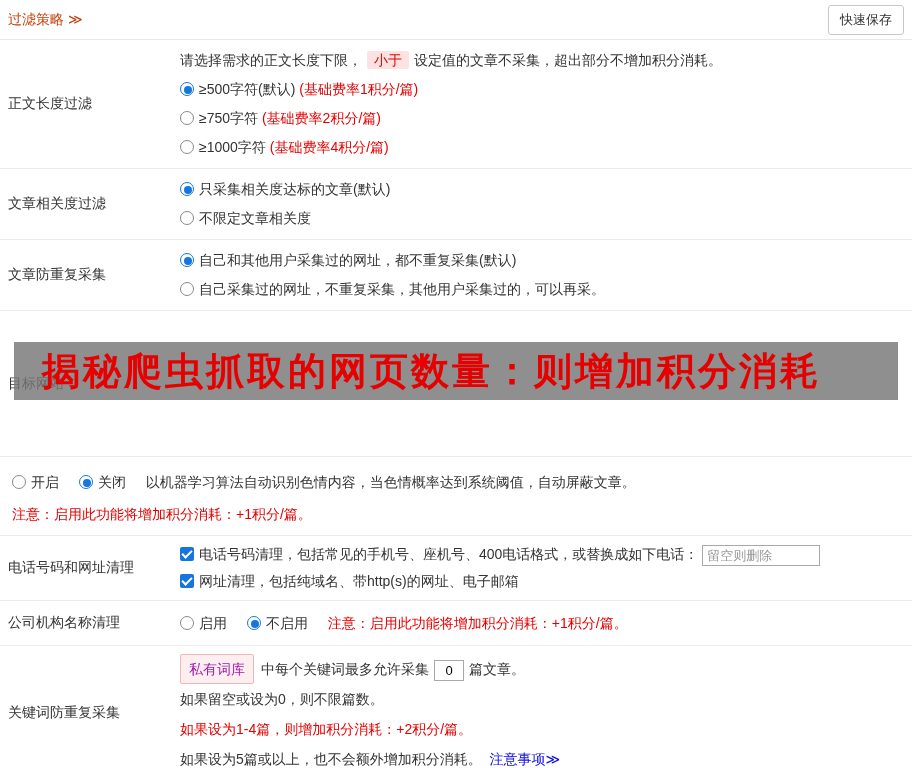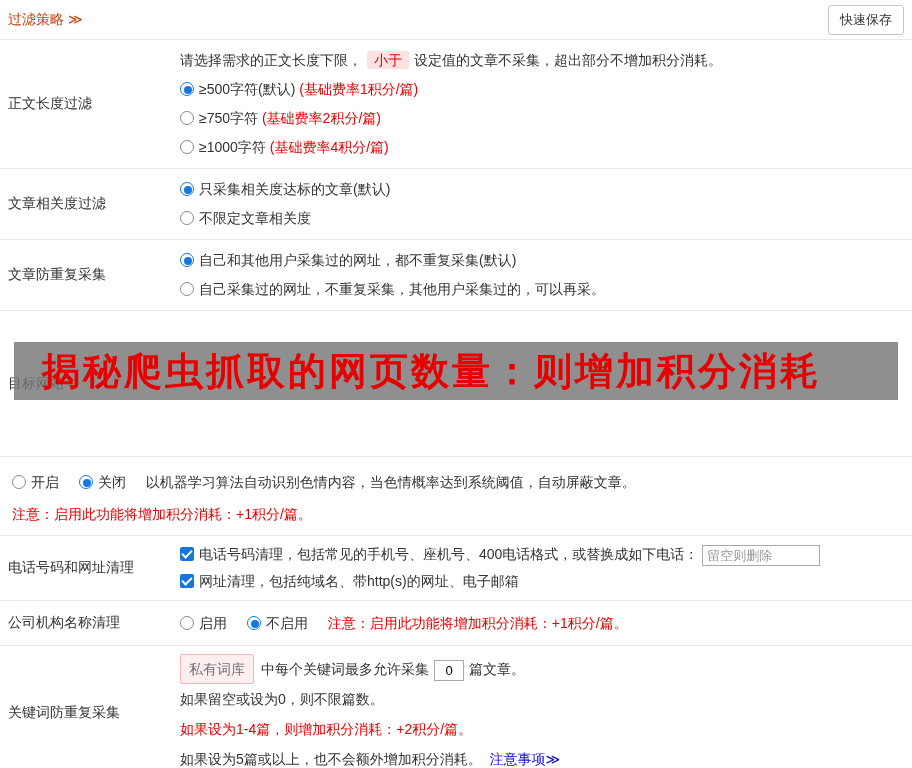--- a/index.html
+++ b/index.html
@@ -52,21 +52,21 @@
   .checkbox::after {
     content:''; position:absolute; left:4px; top:1px; width:4px; height:8px;
     border:solid #fff; border-width:0 2px 2px 0; transform:rotate(45deg);
   }
   .opt { margin-right:16px; cursor:pointer; }
   .tag-lt {
     color:#e60000; background:#fde2e2; padding:1px 7px; margin:0 5px;
     border-radius:2px;
   }
   .tag-lexicon {
-    color:#737373; background:#fdeef0; border:1px solid #f3b6bc;
+    color:#a21caf; background:#fdeef0; border:1px solid #f3b6bc;
     padding:6px 8px; margin-right:7px; border-radius:2px; cursor:pointer;
   }
   .desc { line-height:23px; padding-top:6px; white-space:normal; }
   .sites-textarea {
     display:block; margin-top:32px; width:100%; height:48px;
     border:1px solid #919191; resize:both; font-family:inherit; font-size:13px;
   }
   input[type="text"] {
     border:1px solid #a9a9a9; height:21px; font-size:13px; padding:0 4px;
     font-family:inherit; vertical-align:-1px;

